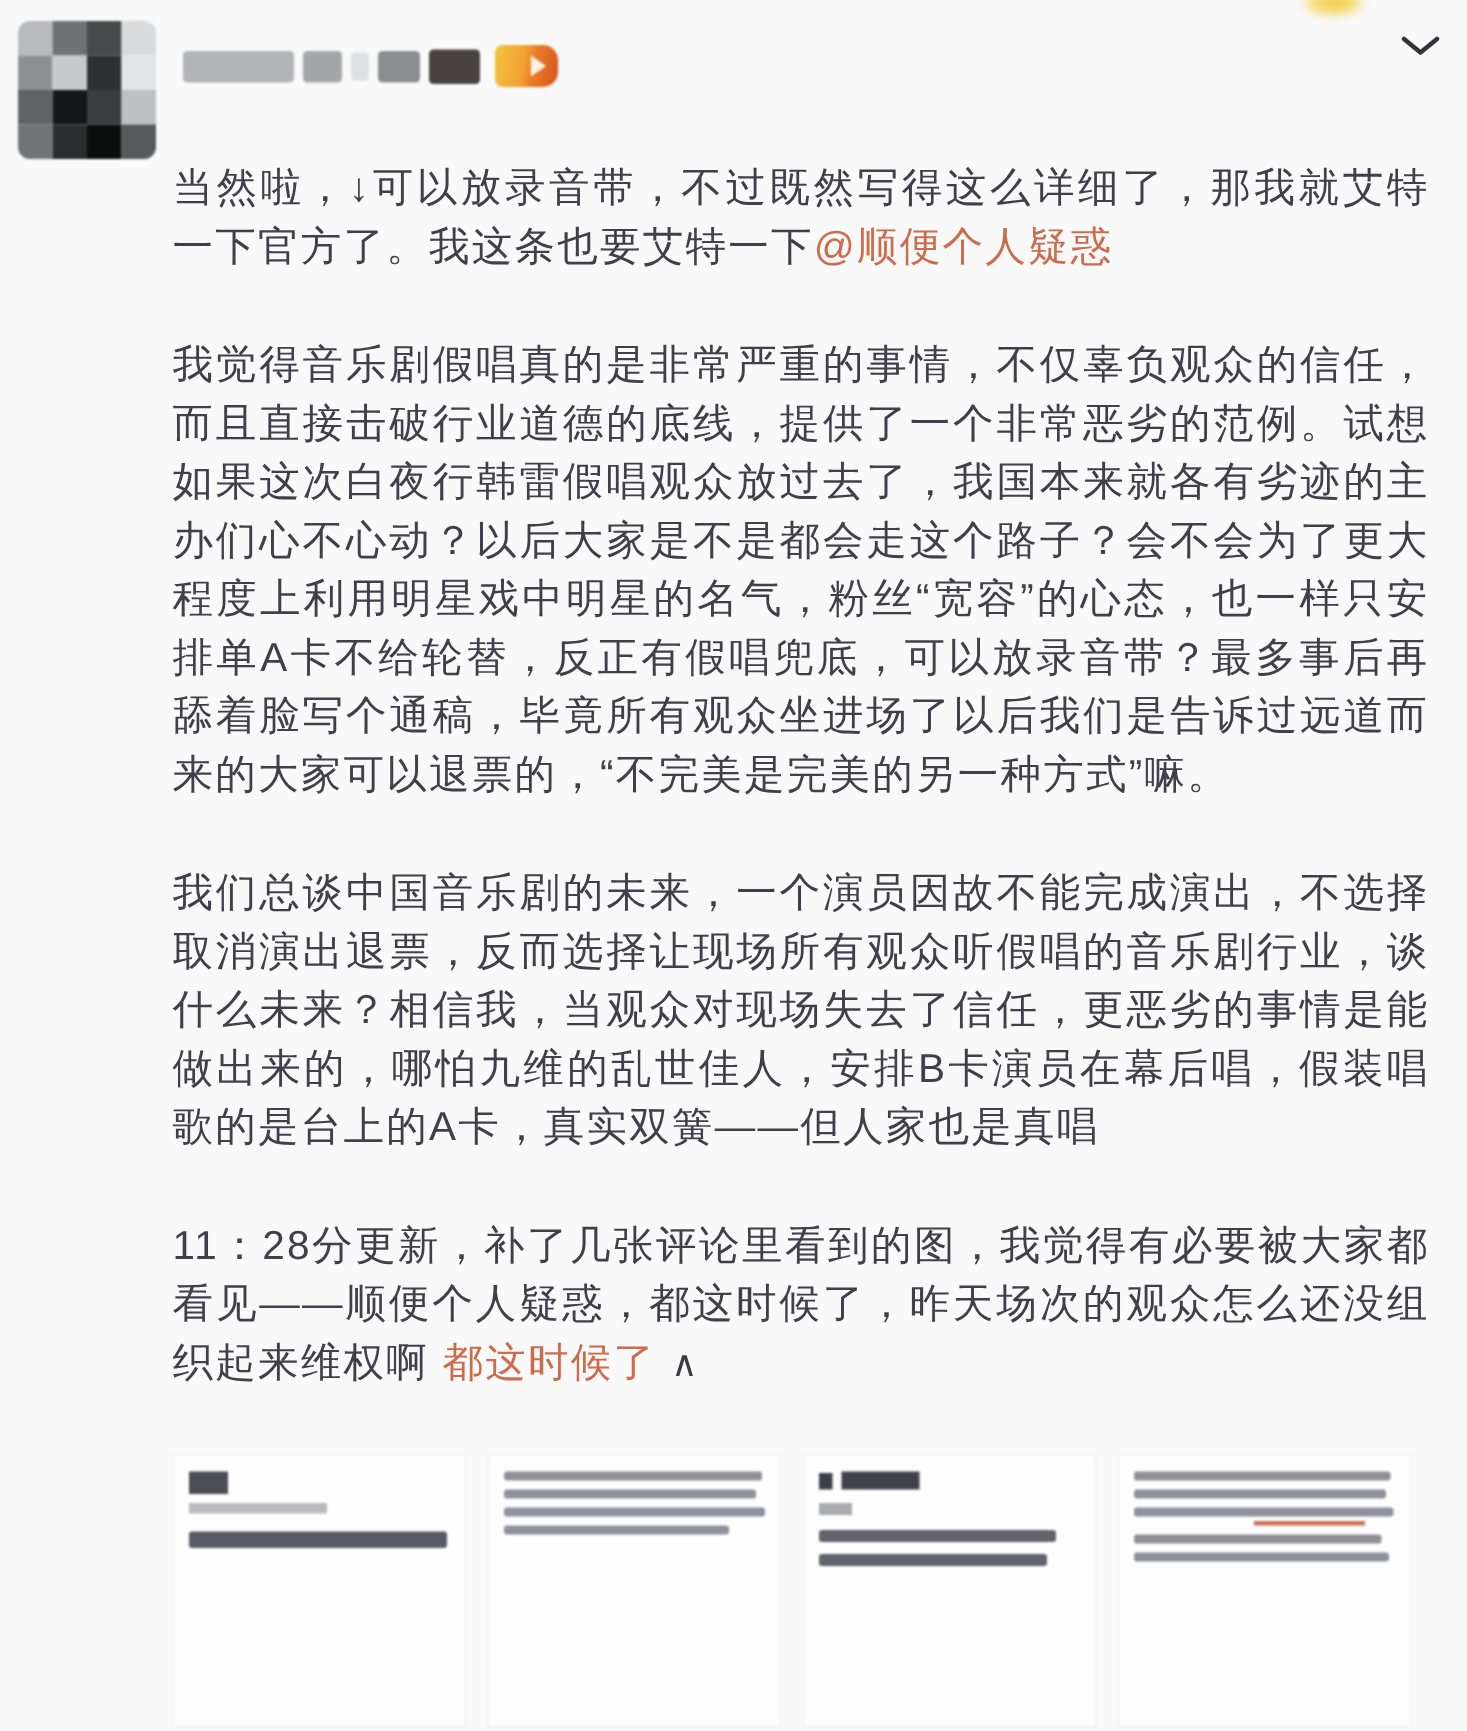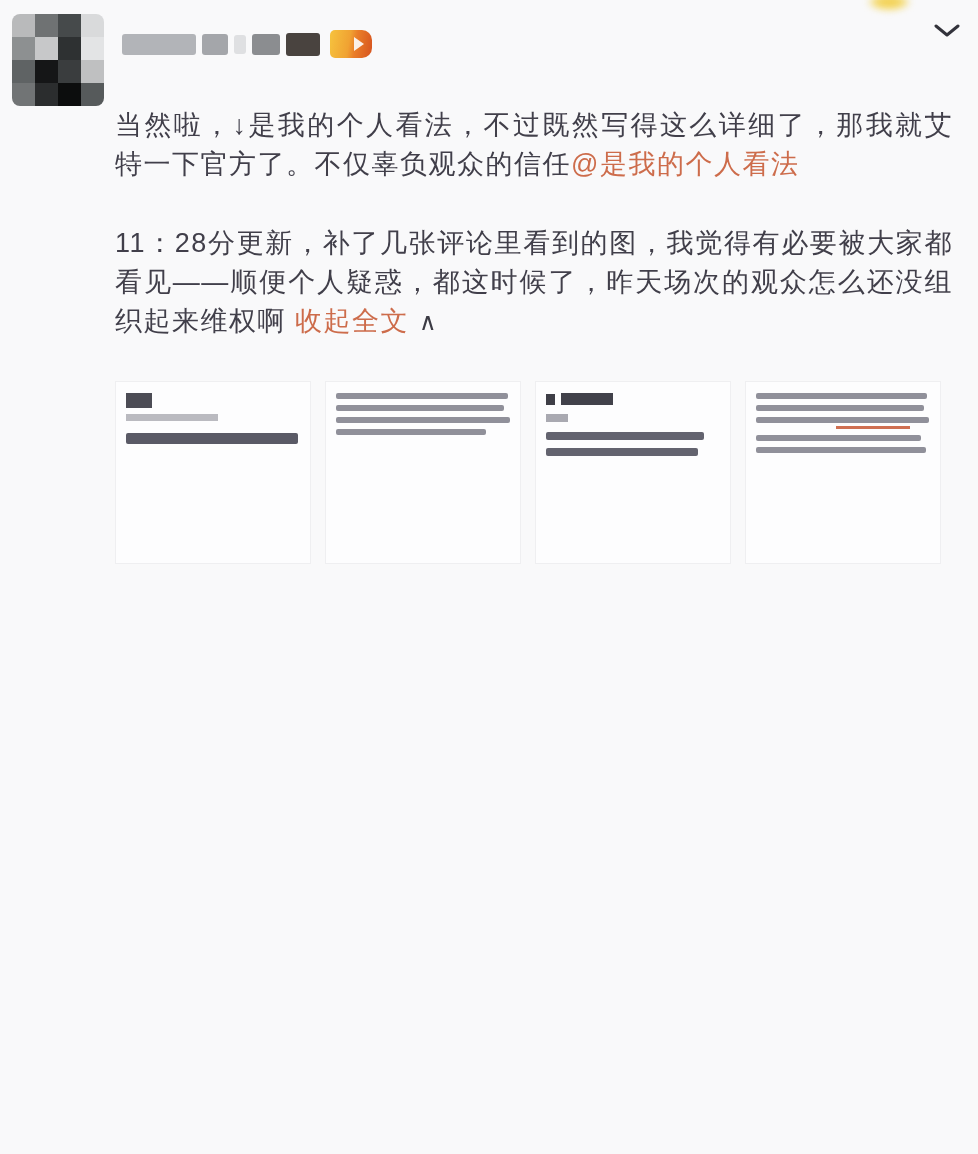--- a/index.html
+++ b/index.html
@@ -116,24 +116,30 @@
     <svg width="26" height="14" viewBox="0 0 26 14">
       <polyline points="2,2 13,11 24,2" fill="none" stroke="#33333b" stroke-width="3" stroke-linecap="round" stroke-linejoin="round"></polyline>
     </svg>
   </div>
 
   <div class="smudge"></div>
 </div>
 
 <div class="post-body">
   <p>
-    <span>当然啦，↓是我的个人看法，不过既然写得这么详细了，那我就艾特一下官方了。不仅辜负观众的信任</span><span class="mention">@是我的个人看法</span>
+    <span>当然啦，↓可以放录音带，不过既然写得这么详细了，那我就艾特一下官方了。我这条也要艾特一下</span><span class="mention">@顺便个人疑惑</span>
   </p>
   <p>
-    <span>11：28分更新，补了几张评论里看到的图，我觉得有必要被大家都看见——顺便个人疑惑，都这时候了，昨天场次的观众怎么还没组织起来维权啊 </span><span class="collapse-link">收起全文</span><span class="caret">∧</span>
+    <span>我觉得音乐剧假唱真的是非常严重的事情，不仅辜负观众的信任，而且直接击破行业道德的底线，提供了一个非常恶劣的范例。试想如果这次白夜行韩雷假唱观众放过去了，我国本来就各有劣迹的主办们心不心动？以后大家是不是都会走这个路子？会不会为了更大程度上利用明星戏中明星的名气，粉丝“宽容”的心态，也一样只安排单A卡不给轮替，反正有假唱兜底，可以放录音带？最多事后再舔着脸写个通稿，毕竟所有观众坐进场了以后我们是告诉过远道而来的大家可以退票的，“不完美是完美的另一种方式”嘛。</span>
+  </p>
+  <p>
+    <span>我们总谈中国音乐剧的未来，一个演员因故不能完成演出，不选择取消演出退票，反而选择让现场所有观众听假唱的音乐剧行业，谈什么未来？相信我，当观众对现场失去了信任，更恶劣的事情是能做出来的，哪怕九维的乱世佳人，安排B卡演员在幕后唱，假装唱歌的是台上的A卡，真实双簧——但人家也是真唱</span>
+  </p>
+  <p>
+    <span>11：28分更新，补了几张评论里看到的图，我觉得有必要被大家都看见——顺便个人疑惑，都这时候了，昨天场次的观众怎么还没组织起来维权啊 </span><span class="collapse-link">都这时候了</span><span class="caret">∧</span>
   </p>
 </div>
 
 <div class="attachments">
 
   <div class="thumb t1">
     <div class="t1-title"></div>
     <div class="t1-sub"></div>
     <div class="ln big" style="width:172px"></div>
 

